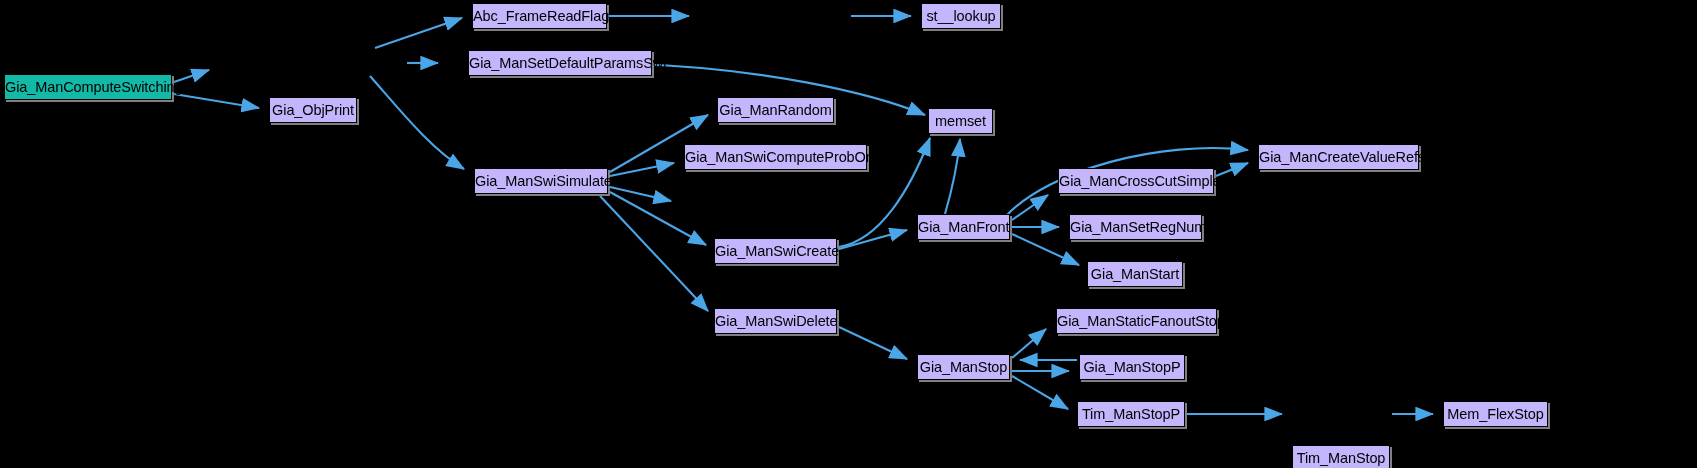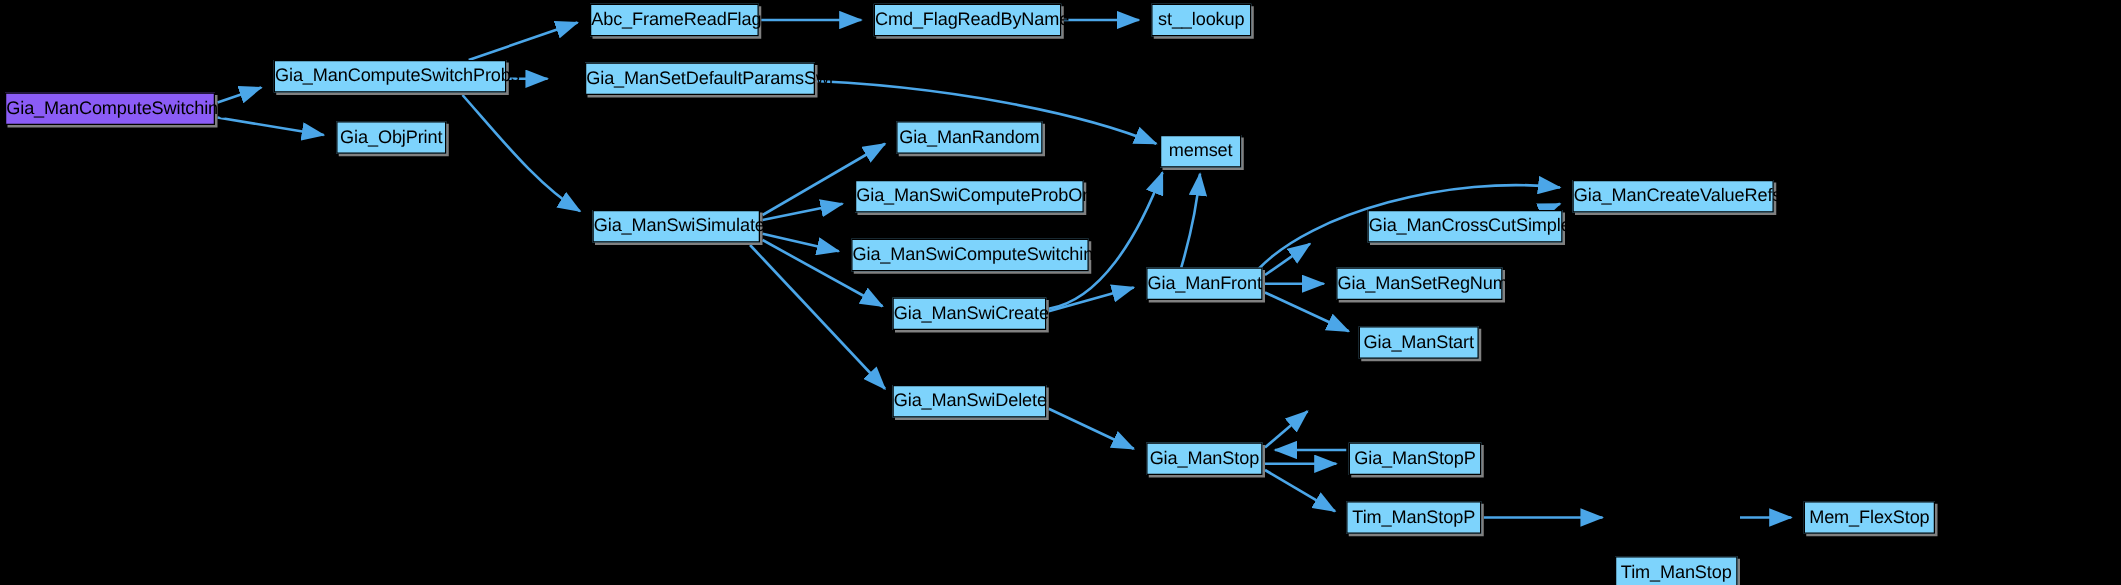--- a/index.html
+++ b/index.html
@@ -17,34 +17,34 @@
   }
   svg#edges {
     position: absolute;
     left: 0; top: 0;
     width: 1697px;
     height: 468px;
   }
   .node {
     position: absolute;
     box-sizing: border-box;
-    background: #7dd3fc;
+    background: #c4b5fd;
     border: 1px solid #000000;
     box-shadow: 2px 2px 0 0 #808080;
     color: #000000;
     font-size: 14.5px;
     line-height: 24px;
     height: 26px;
     text-align: center;
     white-space: nowrap;
     letter-spacing: -0.1px;
     z-index: 2;
   }
   .node.root {
-    background: #8b5cf6;
+    background: #14b8a6;
   }
 </style>
 </head>
 <body>
 
 <div id="graph-root">
 
   <svg id="edges" viewBox="0 0 1697 468" xmlns="http://www.w3.org/2000/svg">
     <defs>
       <marker id="arrow" markerWidth="9" markerHeight="7" refX="8.4" refY="3.5" orient="auto" markerUnits="strokeWidth">
@@ -105,37 +105,35 @@
 
       <path d="M1012,376 L1068,409"></path>
 
       <path d="M1187,414 L1282,414"></path>
 
       <path d="M1392,414 L1433,414"></path>
     </g>
   </svg>
 
   <div class="node root" style="left: 4px; top: 74px; width: 168px;">Gia_ManComputeSwitching</div>
-  <div class="node" style="left: 219px; top: 48px; width: 186px;">Gia_ManComputeSwitchProbs</div>
   <div class="node" style="left: 269px; top: 97px; width: 88px;">Gia_ObjPrint</div>
   <div class="node" style="left: 472px; top: 3px; width: 135px;">Abc_FrameReadFlag</div>
   <div class="node" style="left: 448px; top: 50px; width: 184px; margin-left: 20px;">Gia_ManSetDefaultParamsSwi</div>
-  <div class="node" style="left: 699px; top: 3px; width: 150px;">Cmd_FlagReadByName</div>
   <div class="node" style="left: 921px; top: 3px; width: 80px;">st__lookup</div>
   <div class="node" style="left: 717px; top: 97px; width: 117px;">Gia_ManRandom</div>
   <div class="node" style="left: 928px; top: 108px; width: 65px;">memset</div>
   <div class="node" style="left: 474px; top: 168px; width: 134px;">Gia_ManSwiSimulate</div>
   <div class="node" style="left: 684px; top: 144px; width: 183px;">Gia_ManSwiComputeProbOne</div>
-  <div class="node" style="left: 681px; top: 191px; width: 190px;">Gia_ManSwiComputeSwitching</div>
   <div class="node" style="left: 714px; top: 238px; width: 123px;">Gia_ManSwiCreate</div>
   <div class="node" style="left: 917px; top: 214px; width: 93px;">Gia_ManFront</div>
-  <div class="node" style="left: 1058px; top: 168px; width: 156px; margin-left: 36px;">Gia_ManCrossCutSimple</div>
+  <div class="node" style="left: 1058px; top: 168px; width: 156px;">Gia_ManCrossCutSimple</div>
   <div class="node" style="left: 1069px; top: 214px; width: 133px;">Gia_ManSetRegNum</div>
   <div class="node" style="left: 1087px; top: 261px; width: 96px;">Gia_ManStart</div>
   <div class="node" style="left: 1258px; top: 144px; width: 161px;">Gia_ManCreateValueRefs</div>
   <div class="node" style="left: 714px; top: 308px; width: 123px;">Gia_ManSwiDelete</div>
   <div class="node" style="left: 917px; top: 354px; width: 93px;">Gia_ManStop</div>
+  <div class="node" style="left: 1056px; top: 308px; width: 161px;">Gia_ManStaticFanoutStop</div>
   <div class="node" style="left: 1079px; top: 354px; width: 106px;">Gia_ManStopP</div>
   <div class="node" style="left: 1077px; top: 401px; width: 108px;">Tim_ManStopP</div>
   <div class="node" style="left: 1292px; top: 401px; width: 98px; margin-top: 44px;">Tim_ManStop</div>
   <div class="node" style="left: 1443px; top: 401px; width: 105px;">Mem_FlexStop</div>
 
 </div>
 
 </body></html>

